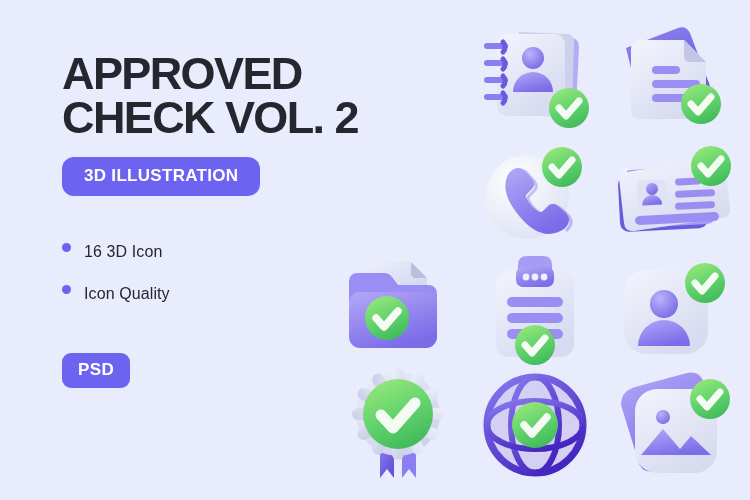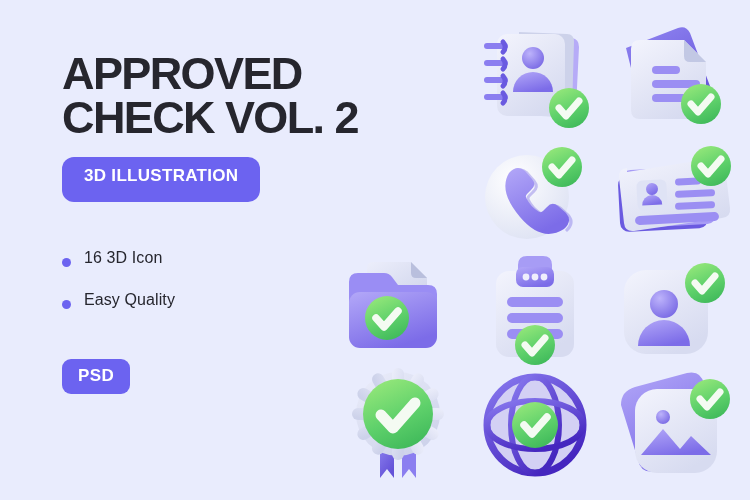--- a/index.html
+++ b/index.html
@@ -30,30 +30,30 @@
     white-space: pre-line;
   }
   #subtitle-badge {
     display: inline-block;
     margin-top: 18px;
     background: #6c63f0;
     color: #ffffff;
     font-size: 17px;
     font-weight: 700;
     letter-spacing: 0.3px;
-    padding: 9px 22px 16px 22px;
+    padding: 9px 22px 10px 22px;
     border-radius: 12px;
   }
   #feature-list {
     margin-top: 47px;
     list-style: none;
   }
   .feature-item {
     display: flex;
-    align-items: flex-end;
+    align-items: flex-start;
     gap: 13px;
     margin-bottom: 16px;
     margin-top: 24px;
   }
   .feature-bullet {
     width: 9px; height: 9px;
     border-radius: 50%;
     background: #6c63f0;
     flex: 0 0 auto;
   }
@@ -108,21 +108,21 @@
 
     <div id="subtitle-badge">3D ILLUSTRATION</div>
 
     <ul id="feature-list">
       <li class="feature-item">
         <span class="feature-bullet"></span>
         <span class="feature-label">16 3D Icon</span>
       </li>
       <li class="feature-item">
         <span class="feature-bullet"></span>
-        <span class="feature-label">Easy Quality</span>
+        <span class="feature-label">Icon Quality</span>
       </li>
     </ul>
 
     <div id="format-badges">
       <span class="format-badge">PSD</span>
     </div>
   </div>
 
   <div id="icon-grid">
 

